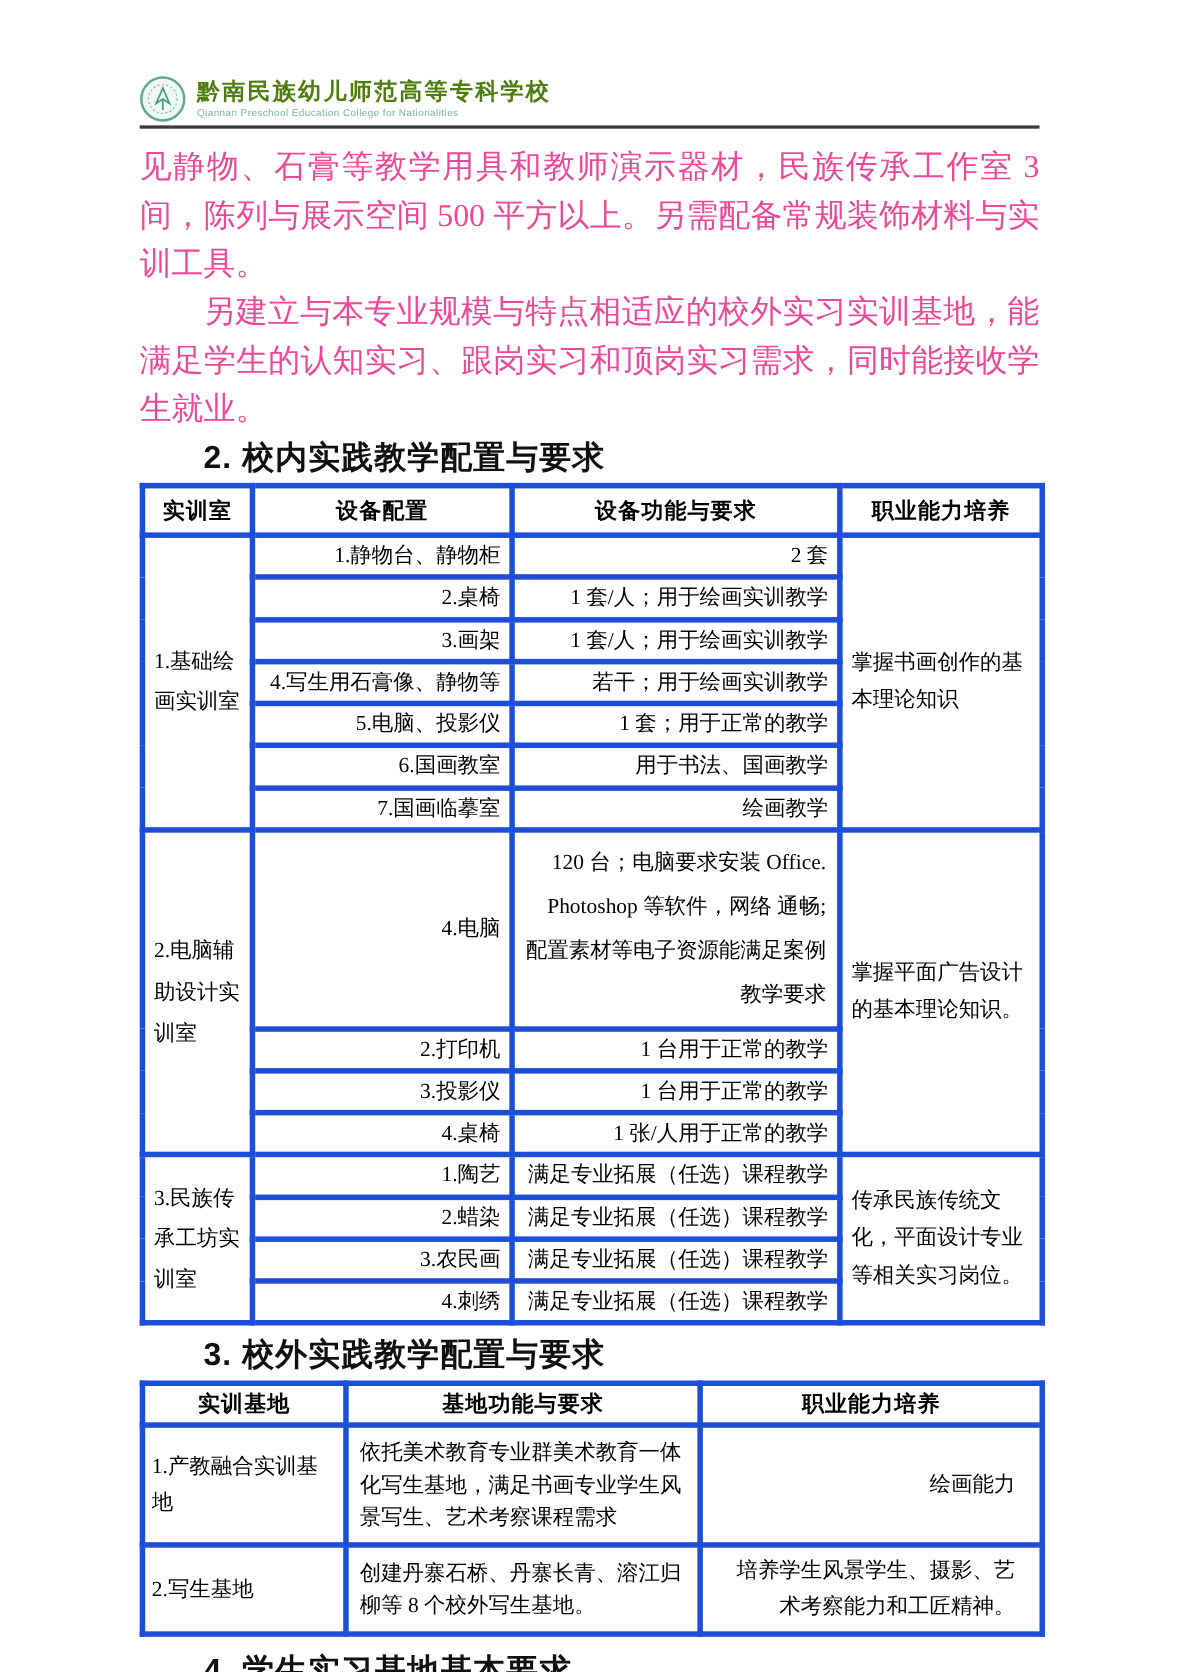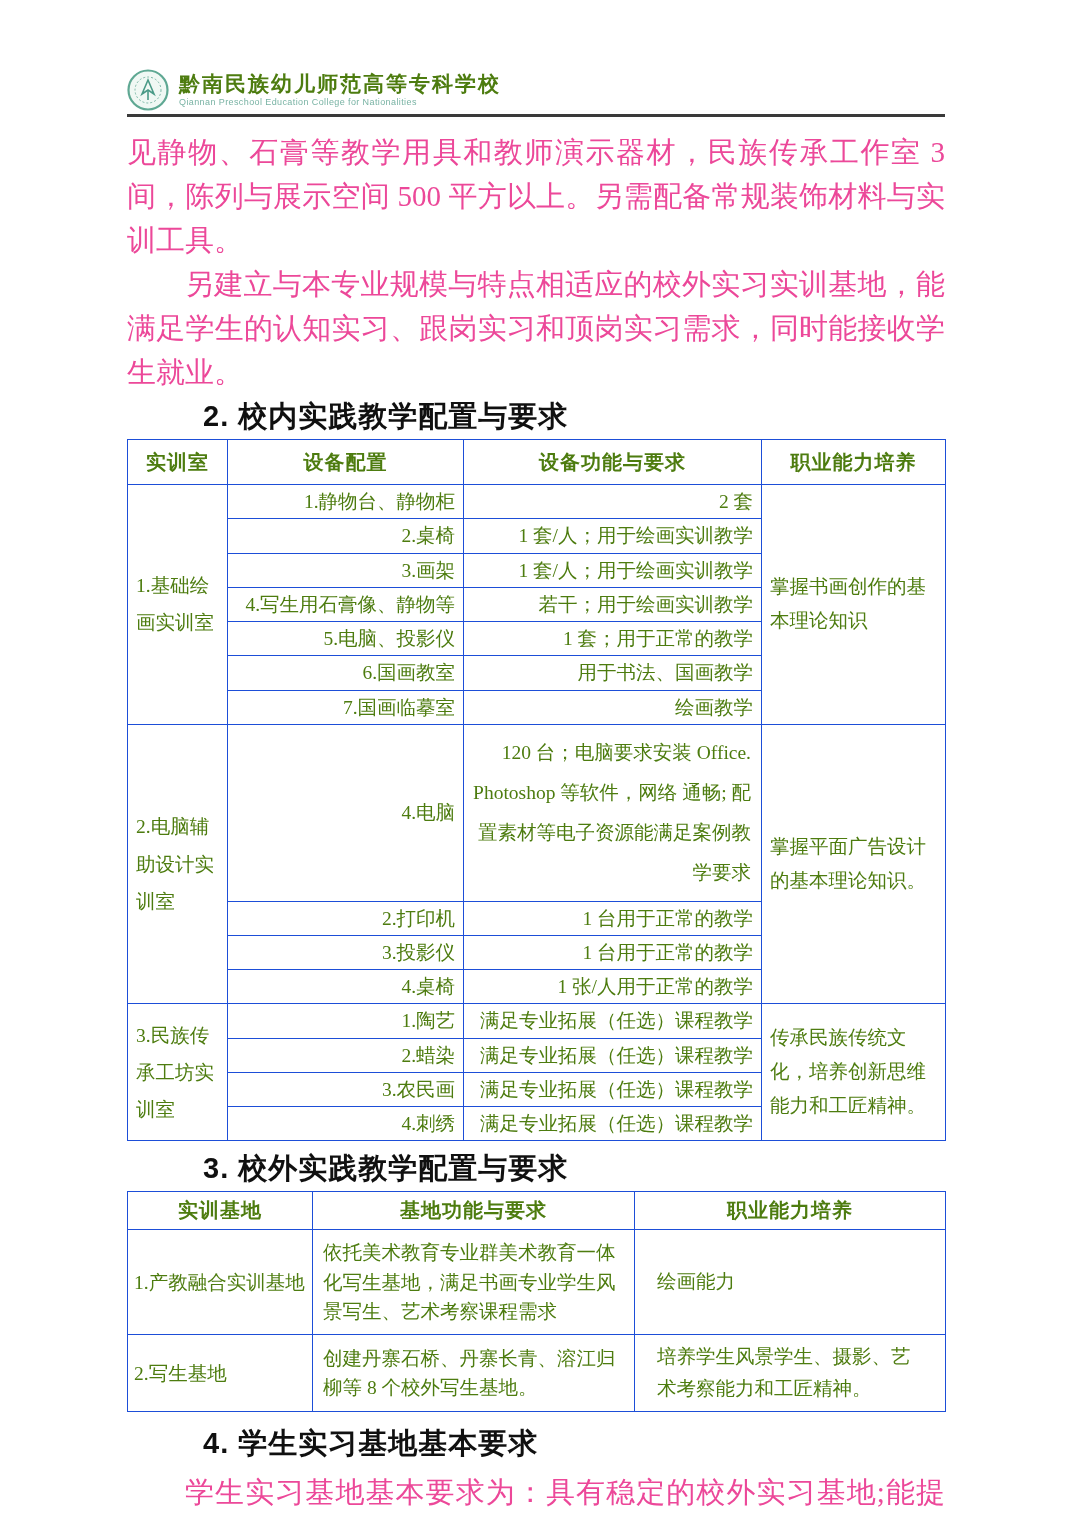--- a/index.html
+++ b/index.html
@@ -30,43 +30,43 @@
   .body-p {
     font-size:29px; line-height:44px; text-align:justify; color:#ec4899;
   }
   .body-p.first { margin-top:13px; }
   .indent { text-indent:2em; }
 
   
   .sec-h {
     font-family:"Liberation Sans","DejaVu Sans",sans-serif;
     font-weight:bold; font-size:29px; line-height:36px; color:#101010;
-    margin:4px 0 5px 76px; letter-spacing:1px;
+    margin:4px 0 5px 58px; letter-spacing:1px;
   }
   .sec-h.h3 { margin-top:9px; }
   .sec-h.h4 { margin-top:13px; margin-bottom:9px; }
 
   
   table { border-collapse:collapse; width:100%; table-layout:fixed; }
-  td, th { border:1px solid #1d4ed8; font-size:19.5px; color:#4d7c0f; overflow:hidden; }
+  td, th { border:5px solid #1d4ed8; font-size:19.5px; color:#000000; overflow:hidden; }
   th {
     font-family:"Liberation Sans","DejaVu Sans",sans-serif;
     font-weight:bold; font-size:20px; text-align:center; letter-spacing:1px;
   }
   .t1 thead tr { height:45px; }
   .t1 tr.r { height:33px; }
   td.dev, td.req { padding:2px 8px; text-align:right; vertical-align:middle; line-height:1.5; }
   td.room, td.abil { padding:4px 8px; text-align:left; vertical-align:middle; line-height:1.9; }
   td.abil { line-height:1.75; }
   td.req.tall { line-height:2.05; padding:8px 10px 8px 8px; }
 
   .t2 thead tr { height:38px; }
   td.base { padding:4px 6px; text-align:left; vertical-align:middle; line-height:1.7;margin-left:12px; }
   td.func { padding:8px 10px; text-align:left; vertical-align:middle; line-height:1.5; }
-  td.abil2 { padding:6px 22px; text-align:left; vertical-align:middle; line-height:1.65; }
+  td.abil2 { padding:6px 22px; text-align:right; vertical-align:middle; line-height:1.65; }
   .t2 tr.row1 { height:95px; }
   .t2 tr.row2 { height:70px; }
 </style>
 </head>
 <body>
 
 <div class="page">
   <div class="content">
 
     <div class="logo-row">
@@ -152,21 +152,21 @@
         </tr>
         <tr class="r">
           <td class="dev">4.桌椅</td>
           <td class="req">1 张/人用于正常的教学</td>
         </tr>
 
         <tr class="r">
           <td class="room" rowspan="4">3.民族传承工坊实训室</td>
           <td class="dev">1.陶艺</td>
           <td class="req">满足专业拓展（任选）课程教学</td>
-          <td class="abil" rowspan="4">传承民族传统文化，培养创新思维能力和工匠精神。</td>
+          <td class="abil" rowspan="4">传承民族传统文化，平面设计专业等相关实习岗位。</td>
         </tr>
         <tr class="r">
           <td class="dev">2.蜡染</td>
           <td class="req">满足专业拓展（任选）课程教学</td>
         </tr>
         <tr class="r">
           <td class="dev">3.农民画</td>
           <td class="req">满足专业拓展（任选）课程教学</td>
         </tr>
         <tr class="r">

